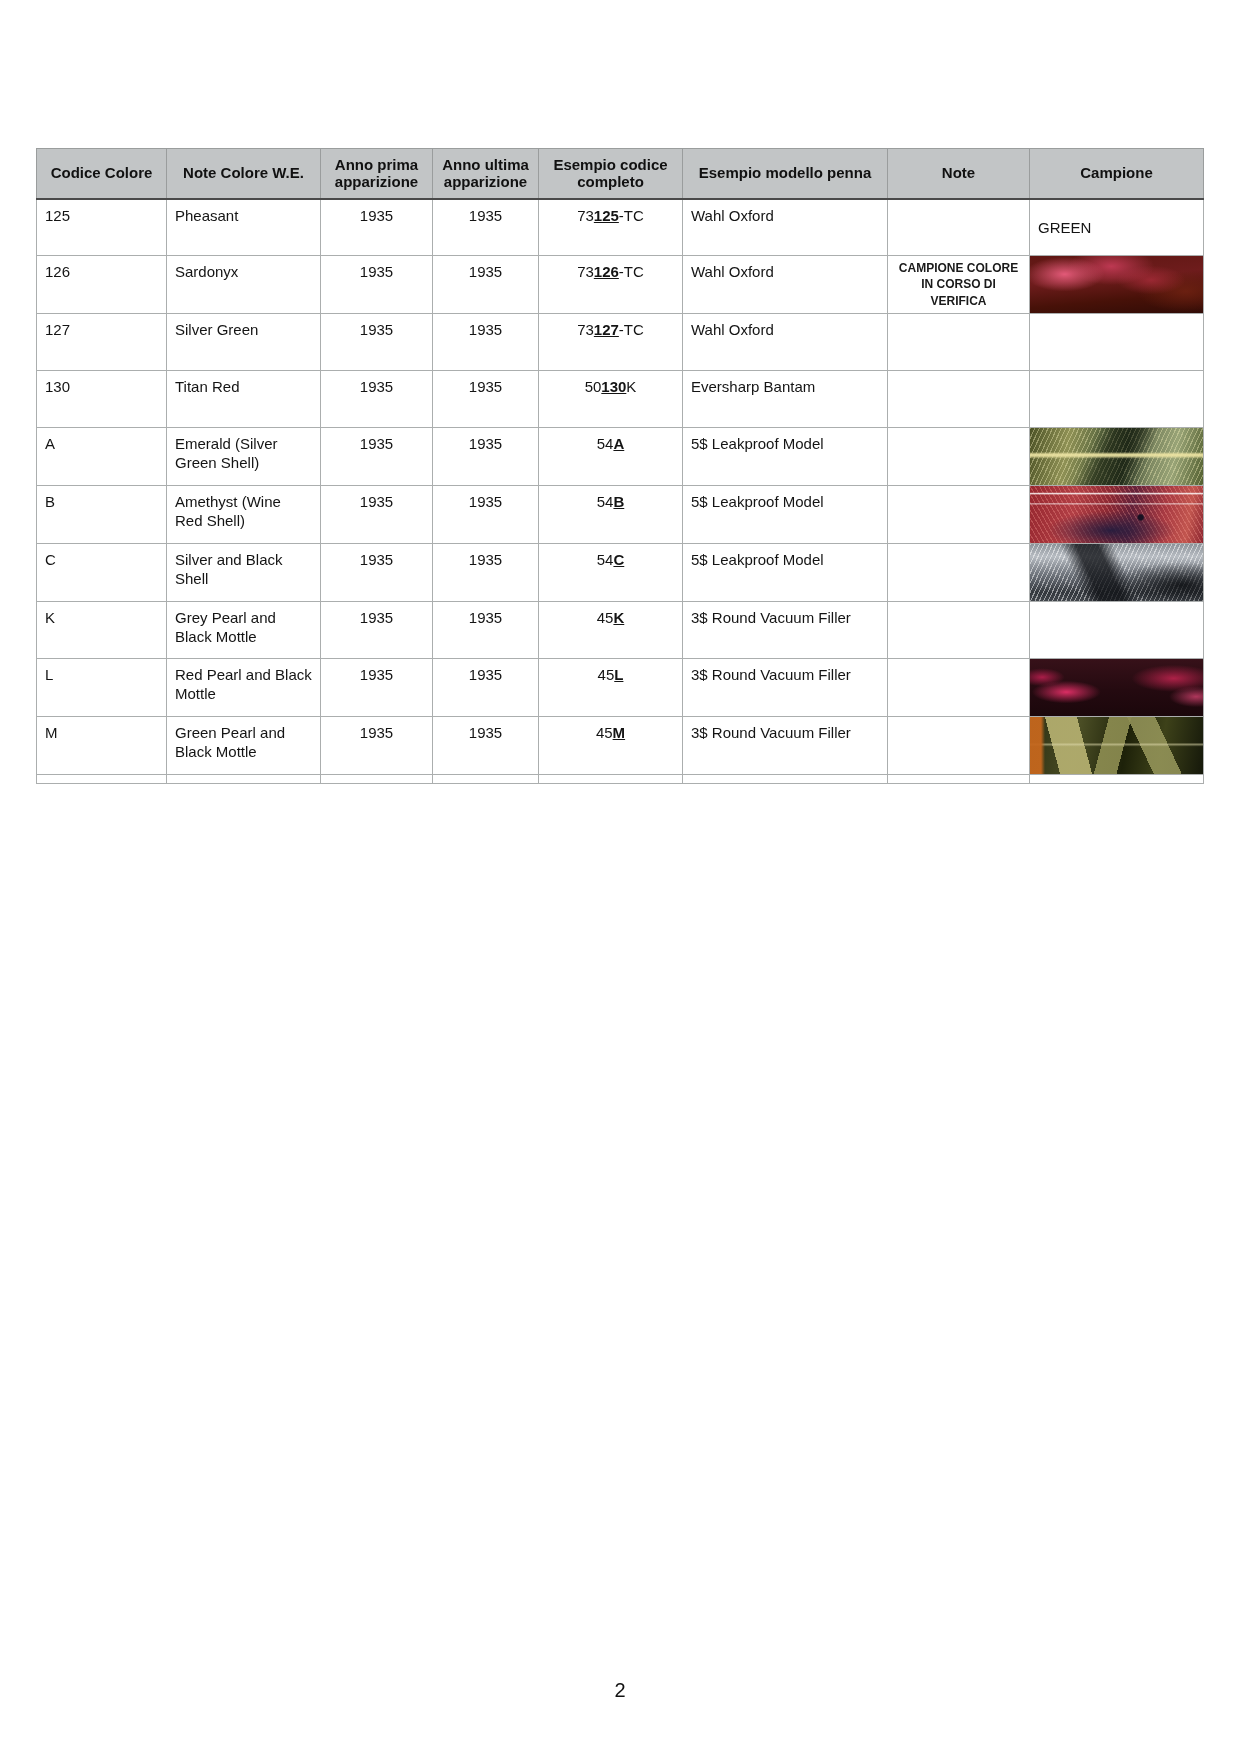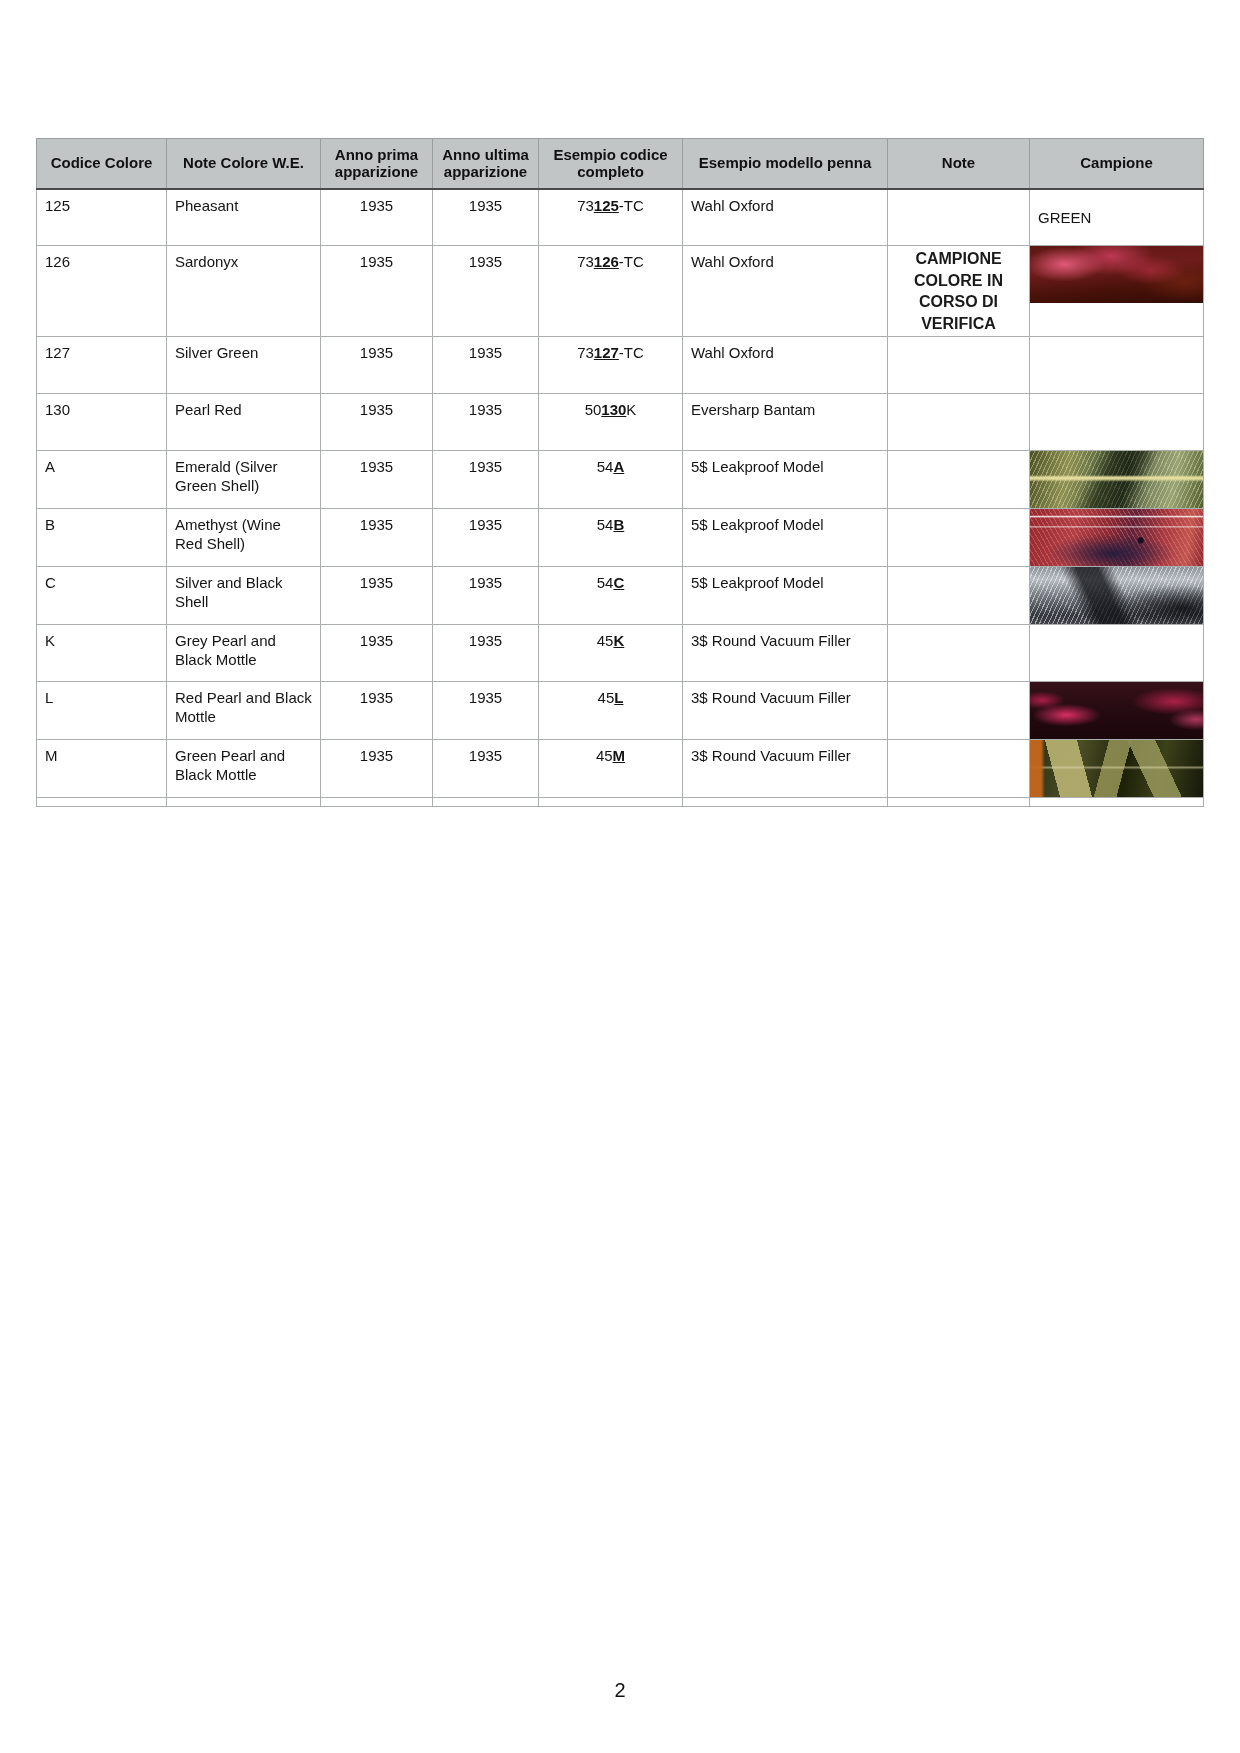--- a/index.html
+++ b/index.html
@@ -9,21 +9,21 @@
     width: 1240px;
     height: 1753px;
     background: #ffffff;
     font-family: "Liberation Sans", "DejaVu Sans", sans-serif;
     color: #141414;
     overflow: hidden;
   }
   table.codes {
     position: absolute;
     left: 36px;
-    top: 138px;
+    top: 148px;
     width: 1167px;
     border-collapse: collapse;
     table-layout: fixed;
   }
   th, td { border: 1px solid #abaeae; }
   thead th {
     background: #c2c5c6;
     height: 50px;
     font-size: 15px;
     font-weight: bold;
@@ -42,21 +42,21 @@
     line-height: 1.27;
     height: 57px;
     background: #ffffff;
   }
   tbody tr.stub td { height: 9px; padding: 0; }
   .c-left   { text-align: left; }
   .c-center { text-align: center; margin-top: 40px; }
   td.c-middle { vertical-align: middle; text-align: left; }
   .code-mark { font-weight: bold; text-decoration: underline; }
   td.note-verifica {
-    font-size: 16px;
+    font-size: 12px;
     font-weight: bold;
     text-align: center;
     vertical-align: middle;
     line-height: 1.35;
     padding: 2px 6px;
     color: #1a1a1a;
   }
   td.campione-cell { padding: 0; }
   .swatch { display: block; width: 100%; height: 57px; }
 
@@ -179,21 +179,21 @@
           <td class="c-left">Silver Green</td>
           <td class="c-center">1935</td>
           <td class="c-center">1935</td>
           <td class="c-center"><span>73</span><span class="code-mark">127</span><span>-TC</span></td>
           <td class="c-left">Wahl Oxford</td>
           <td class="c-left"></td>
           <td></td>
         </tr>
         <tr>
           <td class="c-left">130</td>
-          <td class="c-left">Pearl Red</td>
+          <td class="c-left">Titan Red</td>
           <td class="c-center">1935</td>
           <td class="c-center">1935</td>
           <td class="c-center"><span>50</span><span class="code-mark">130</span><span>K</span></td>
           <td class="c-left">Eversharp Bantam</td>
           <td class="c-left"></td>
           <td></td>
         </tr>
         <tr>
           <td class="c-left">A</td>
           <td class="c-left">Emerald (Silver Green Shell)</td>

